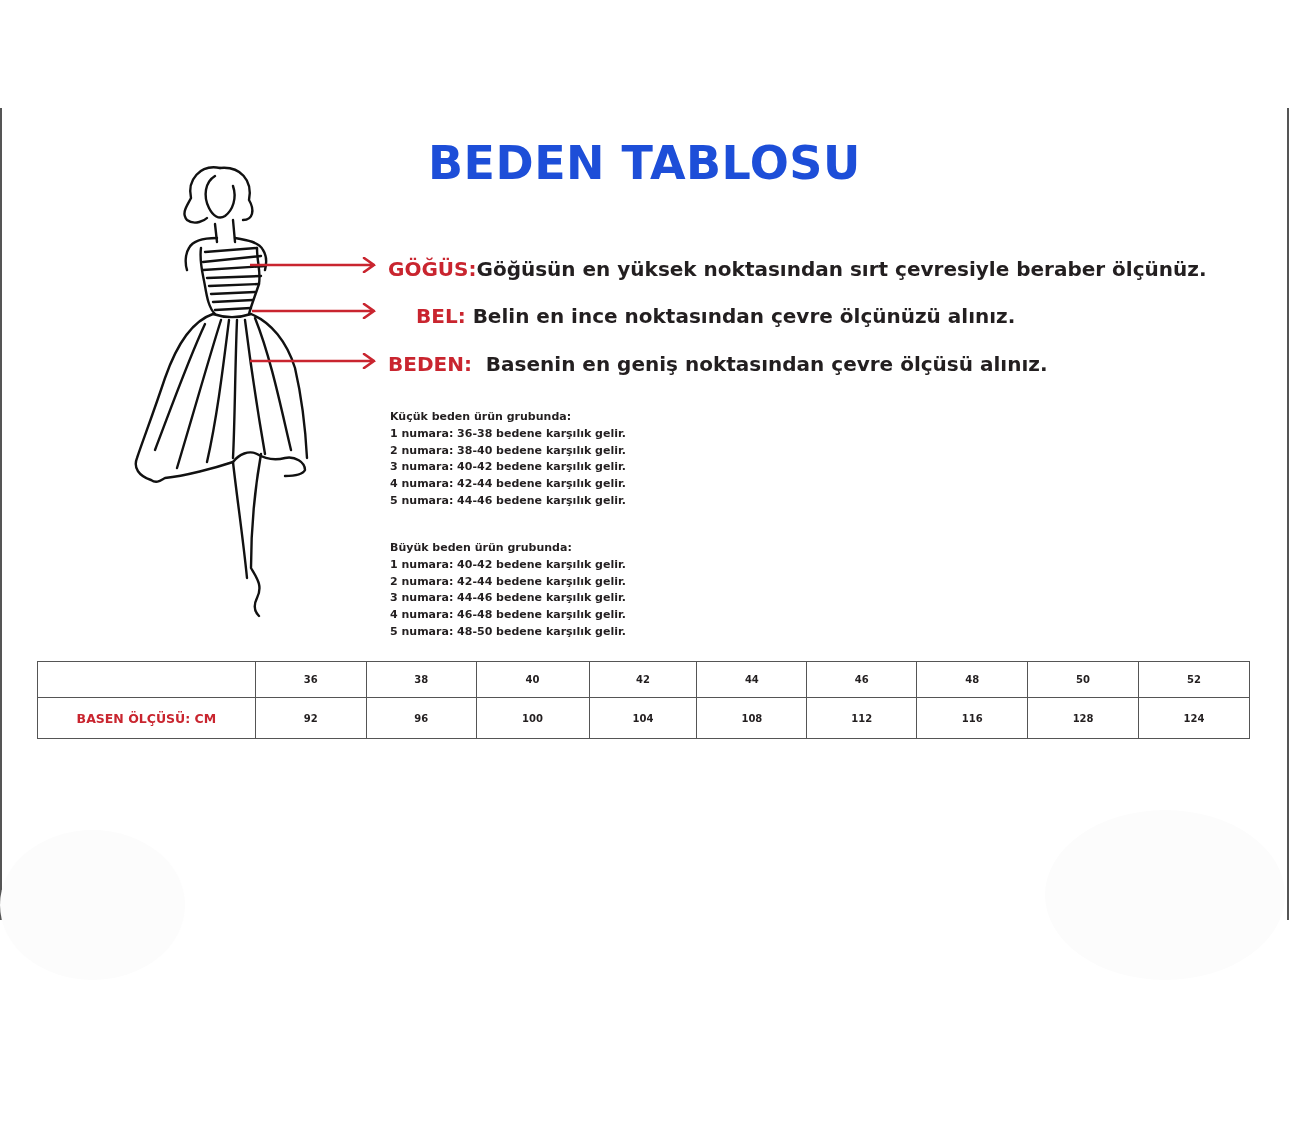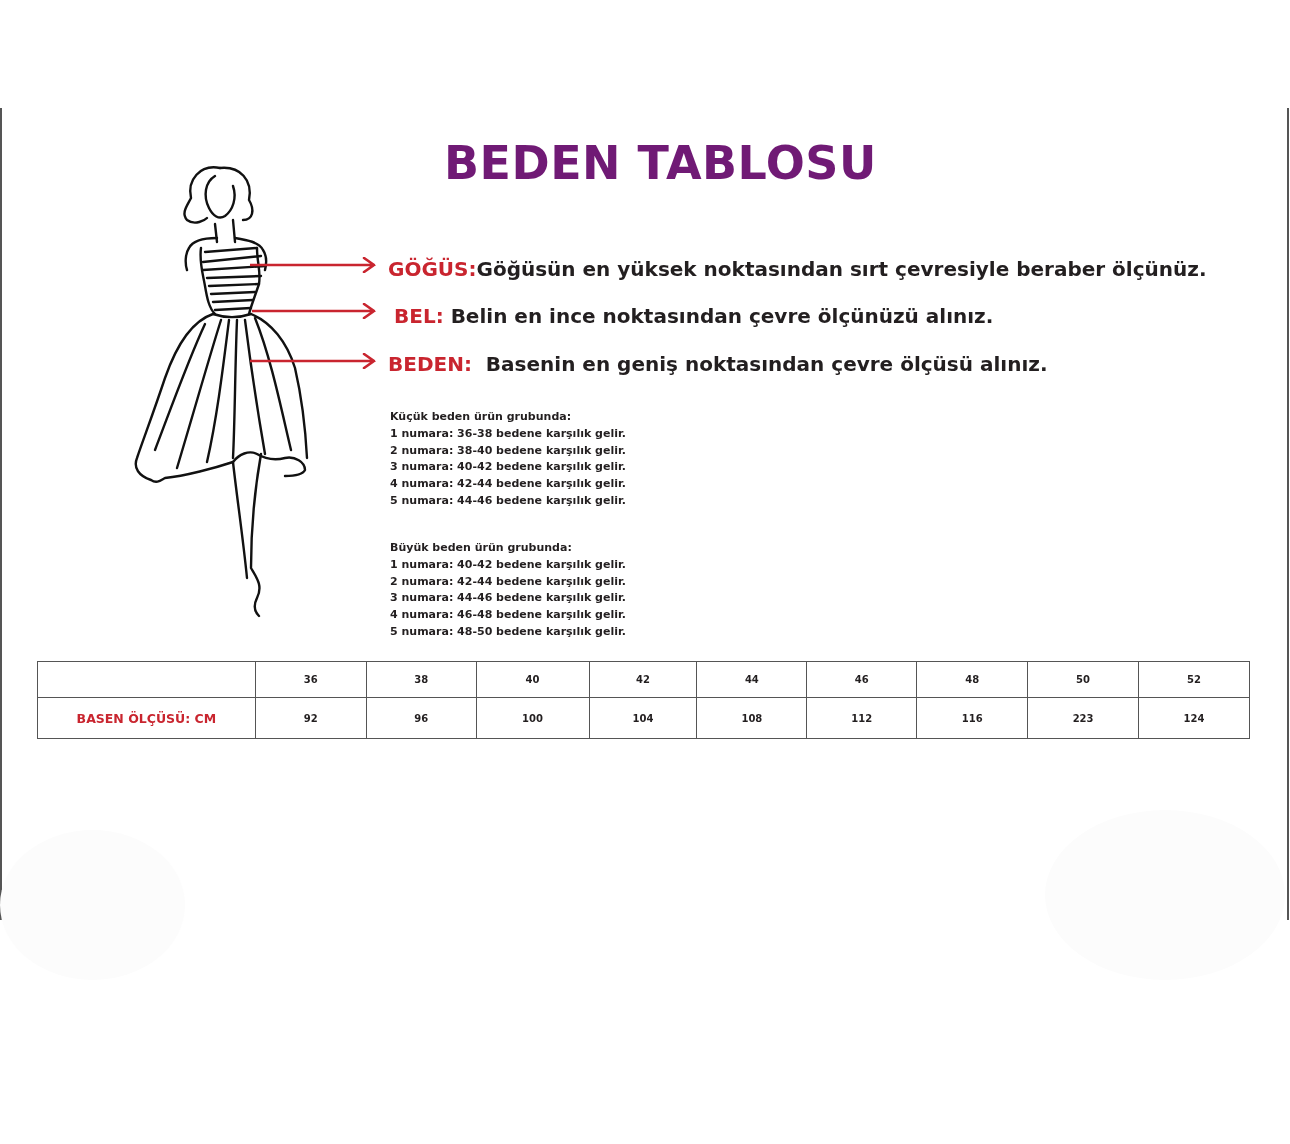--- a/index.html
+++ b/index.html
@@ -1,21 +1,21 @@
 <!DOCTYPE html>
 <html><head>
   <meta charset="utf-8">
   <style>
     html, body { margin: 0; padding: 0; background: #ffffff; }
     body { width: 1290px; height: 1144px; position: relative; overflow: hidden;
            font-family: "DejaVu Sans", "Liberation Sans", sans-serif; color: #231f20; }
     .frame-left { position: absolute; left: 0; top: 108px; width: 2px; height: 812px; background: #555; }
     .frame-right { position: absolute; left: 1287px; top: 108px; width: 2px; height: 812px; background: #555; }
-    .title { position: absolute; left: 444px; top: 136px; width: 404px; font-size: 46px; font-weight: bold;
-             letter-spacing: 0.5px; color: #701a75; white-space: nowrap; font-family: "DejaVu Sans", sans-serif; }
+    .title { position: absolute; left: 428px; top: 136px; width: 404px; font-size: 46px; font-weight: bold;
+             letter-spacing: 0.5px; color: #1d4ed8; white-space: nowrap; font-family: "DejaVu Sans", sans-serif; }
     .figure { position: absolute; left: 125px; top: 158px; width: 195px; height: 465px; }
     .arrow { position: absolute; height: 16px; }
     .mline { position: absolute; font-size: 20px; font-weight: bold; white-space: nowrap; color: #231f20; }
     .mline .lbl { color: #c9252f; }
     .notes { position: absolute; left: 390px; font-size: 11px; font-weight: bold; line-height: 16.8px; color: #231f20; }
     .notes div { white-space: nowrap; }
     table.size { position: absolute; left: 37px; top: 661px; border-collapse: collapse; width: 1213px; }
     table.size td { border: 1px solid #555; text-align: center; font-size: 10px; font-weight: bold; color: #231f20; padding: 0; }
     table.size td.rowlbl { color: #c9252f; font-size: 12.5px; }
     .smudge { position: absolute; border-radius: 50%; background: #fcfcfc; }
@@ -76,21 +76,21 @@
 <svg class="arrow" style="left:252px;top:303px;width:126px;" viewBox="0 0 126 16" fill="none" stroke="#c9252f" stroke-width="2.6" stroke-linecap="round">
     <path d="M0 8 L122 8 M112 1 L122 8 L112 15"></path>
   </svg>
 <svg class="arrow" style="left:250px;top:353px;width:128px;" viewBox="0 0 128 16" fill="none" stroke="#c9252f" stroke-width="2.6" stroke-linecap="round">
     <path d="M0 8 L124 8 M114 1 L124 8 L114 15"></path>
   </svg>
 
 <div class="mline" style="left:388px;top:257px;">
   <span class="lbl">GÖĞÜS:</span><span>Göğüsün en yüksek noktasından sırt çevresiyle beraber ölçünüz.</span>
 </div>
-<div class="mline" style="left:394px;top:304px;">
+<div class="mline" style="left:416px;top:304px;">
   <span class="lbl">BEL:</span> <span>Belin en ince noktasından çevre ölçünüzü alınız.</span>
 </div>
 <div class="mline" style="left:388px;top:352px;">
   <span class="lbl">BEDEN:</span>&nbsp;&nbsp;<span>Basenin en geniş noktasından çevre ölçüsü alınız.</span>
 </div>
 
 <div class="notes" style="top:409px;">
   <div>Küçük beden ürün grubunda:</div>
   <div>1 numara: 36-38 bedene karşılık gelir.</div>
   <div>2 numara: 38-40 bedene karşılık gelir.</div>
@@ -135,17 +135,17 @@
   </tr>
   <tr style="height:41px;">
     <td class="rowlbl">BASEN ÖLÇÜSÜ: CM</td>
     <td>92</td>
     <td>96</td>
     <td>100</td>
     <td>104</td>
     <td>108</td>
     <td>112</td>
     <td>116</td>
-    <td>223</td>
+    <td>128</td>
     <td>124</td>
   </tr>
 </tbody>
   </table>
 
 </body></html>

